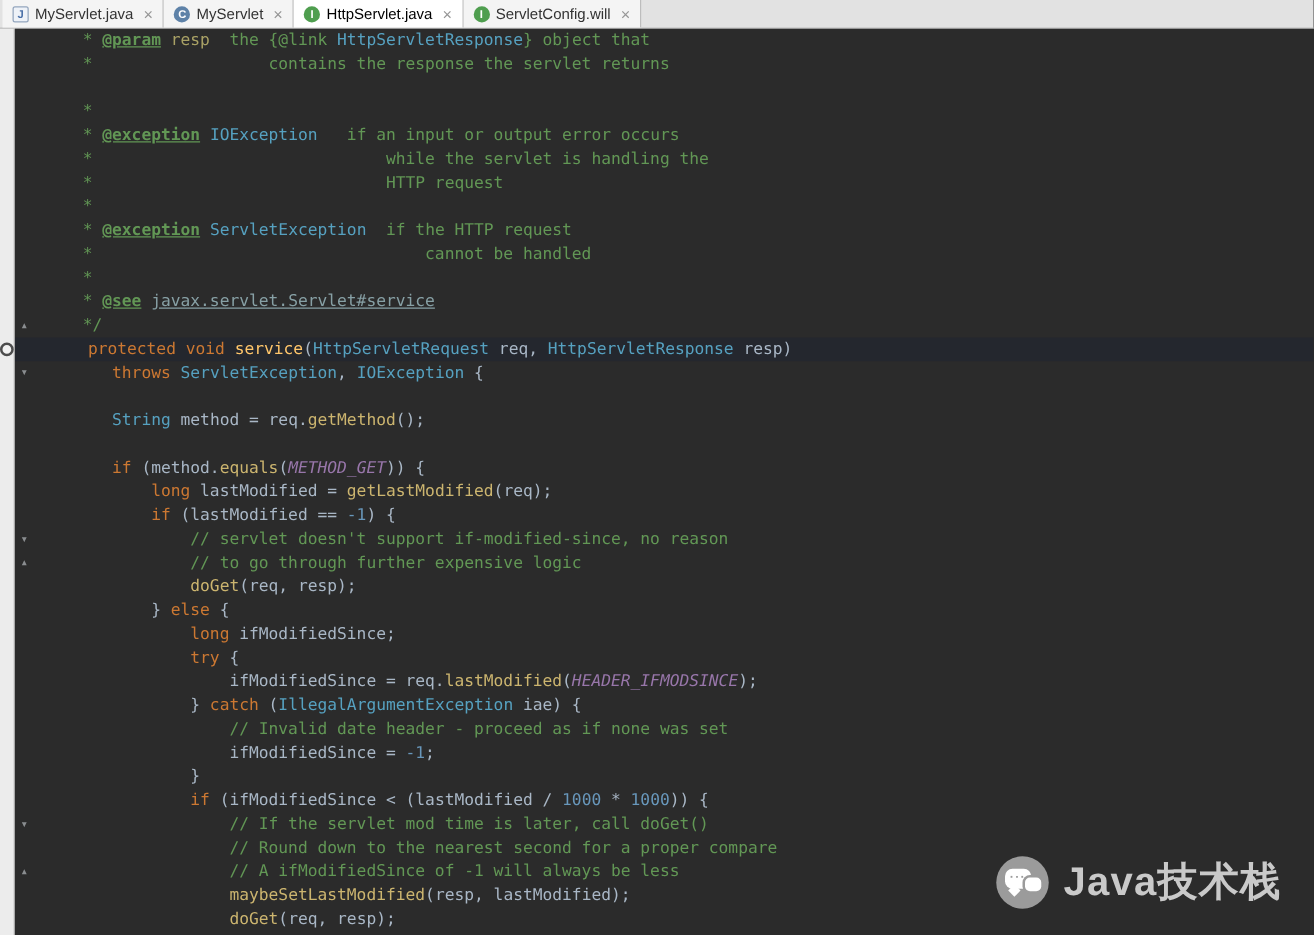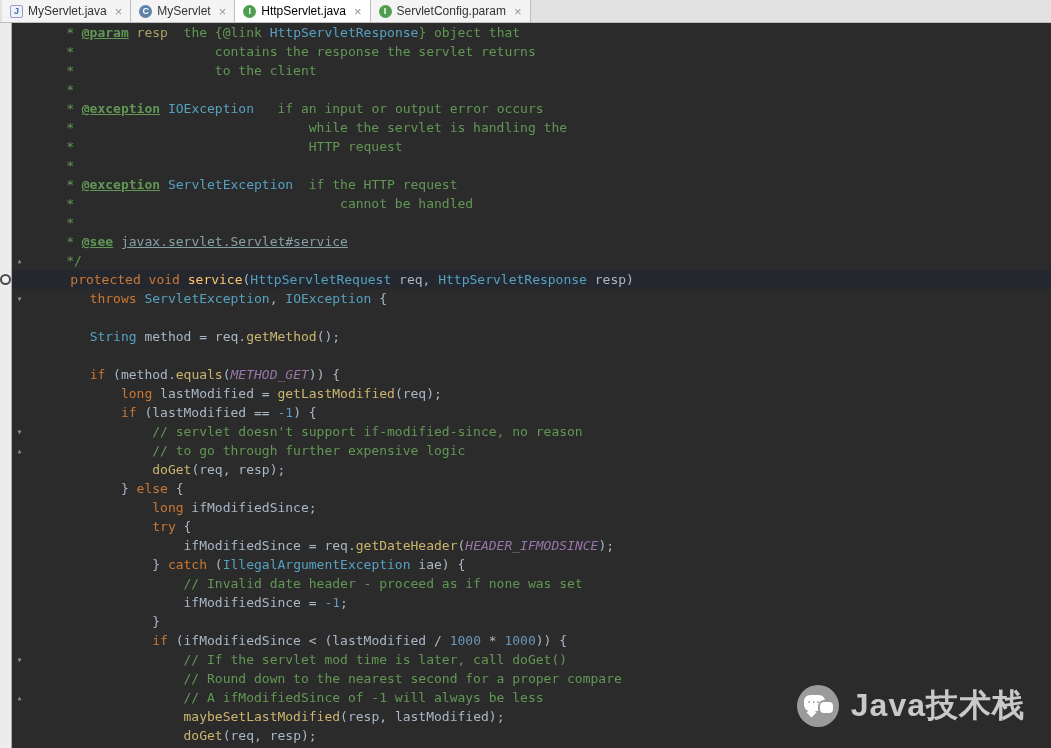--- a/index.html
+++ b/index.html
@@ -67,41 +67,40 @@
         <span class="tlabel">MyServlet</span>
         <span class="tclose">×</span>
       </div>
       <div class="tab active">
         <span class="ticon java-interface">I</span>
         <span class="tlabel">HttpServlet.java</span>
         <span class="tclose">×</span>
       </div>
       <div class="tab">
         <span class="ticon java-interface">I</span>
-        <span class="tlabel">ServletConfig.param</span>
+        <span class="tlabel">ServletConfig.will</span>
         <span class="tclose">×</span>
       </div>
     </div>
 
   <div class="main">
     <div class="stripe">
       <div class="bp"></div>
     </div>
     <div class="editor">
         <div class="line">
           <span class="gut"></span>
           <span class="codeln"><span class="tk-doc">     * </span><span class="tk-dtag">@param</span><span class="tk-doc"> </span><span class="tk-dval">resp</span><span class="tk-doc">  the {@link </span><span class="tk-dref">HttpServletResponse</span><span class="tk-doc">} object that</span></span>
         </div>
         <div class="line">
           <span class="gut"></span>
           <span class="codeln"><span class="tk-doc">     *                  contains the response the servlet returns</span></span>
         </div>
         <div class="line">
           <span class="gut"></span>
-          <span class="codeln"><span class="tk-doc">     *                  to the client</span></span>
         </div>
         <div class="line">
           <span class="gut"></span>
           <span class="codeln"><span class="tk-doc">     *</span></span>
         </div>
         <div class="line">
           <span class="gut"></span>
           <span class="codeln"><span class="tk-doc">     * </span><span class="tk-dtag">@exception</span><span class="tk-doc"> </span><span class="tk-dref">IOException</span><span class="tk-doc">   if an input or output error occurs</span></span>
         </div>
         <div class="line">
@@ -187,21 +186,21 @@
         <div class="line">
           <span class="gut"></span>
           <span class="codeln"><span class="tk-plain">                </span><span class="tk-kw">long</span><span class="tk-plain"> ifModifiedSince;</span></span>
         </div>
         <div class="line">
           <span class="gut"></span>
           <span class="codeln"><span class="tk-plain">                </span><span class="tk-kw">try</span><span class="tk-plain"> {</span></span>
         </div>
         <div class="line">
           <span class="gut"></span>
-          <span class="codeln"><span class="tk-plain">                    ifModifiedSince = req.</span><span class="tk-call">getDateHeader</span><span class="tk-plain">(</span><span class="tk-const">HEADER_IFMODSINCE</span><span class="tk-plain">);</span></span>
+          <span class="codeln"><span class="tk-plain">                    ifModifiedSince = req.</span><span class="tk-call">lastModified</span><span class="tk-plain">(</span><span class="tk-const">HEADER_IFMODSINCE</span><span class="tk-plain">);</span></span>
         </div>
         <div class="line">
           <span class="gut"></span>
           <span class="codeln"><span class="tk-plain">                } </span><span class="tk-kw">catch</span><span class="tk-plain"> (</span><span class="tk-cls">IllegalArgumentException</span><span class="tk-plain"> iae) {</span></span>
         </div>
         <div class="line">
           <span class="gut"></span>
           <span class="codeln"><span class="tk-cmt">                    // Invalid date header - proceed as if none was set</span></span>
         </div>
         <div class="line">

